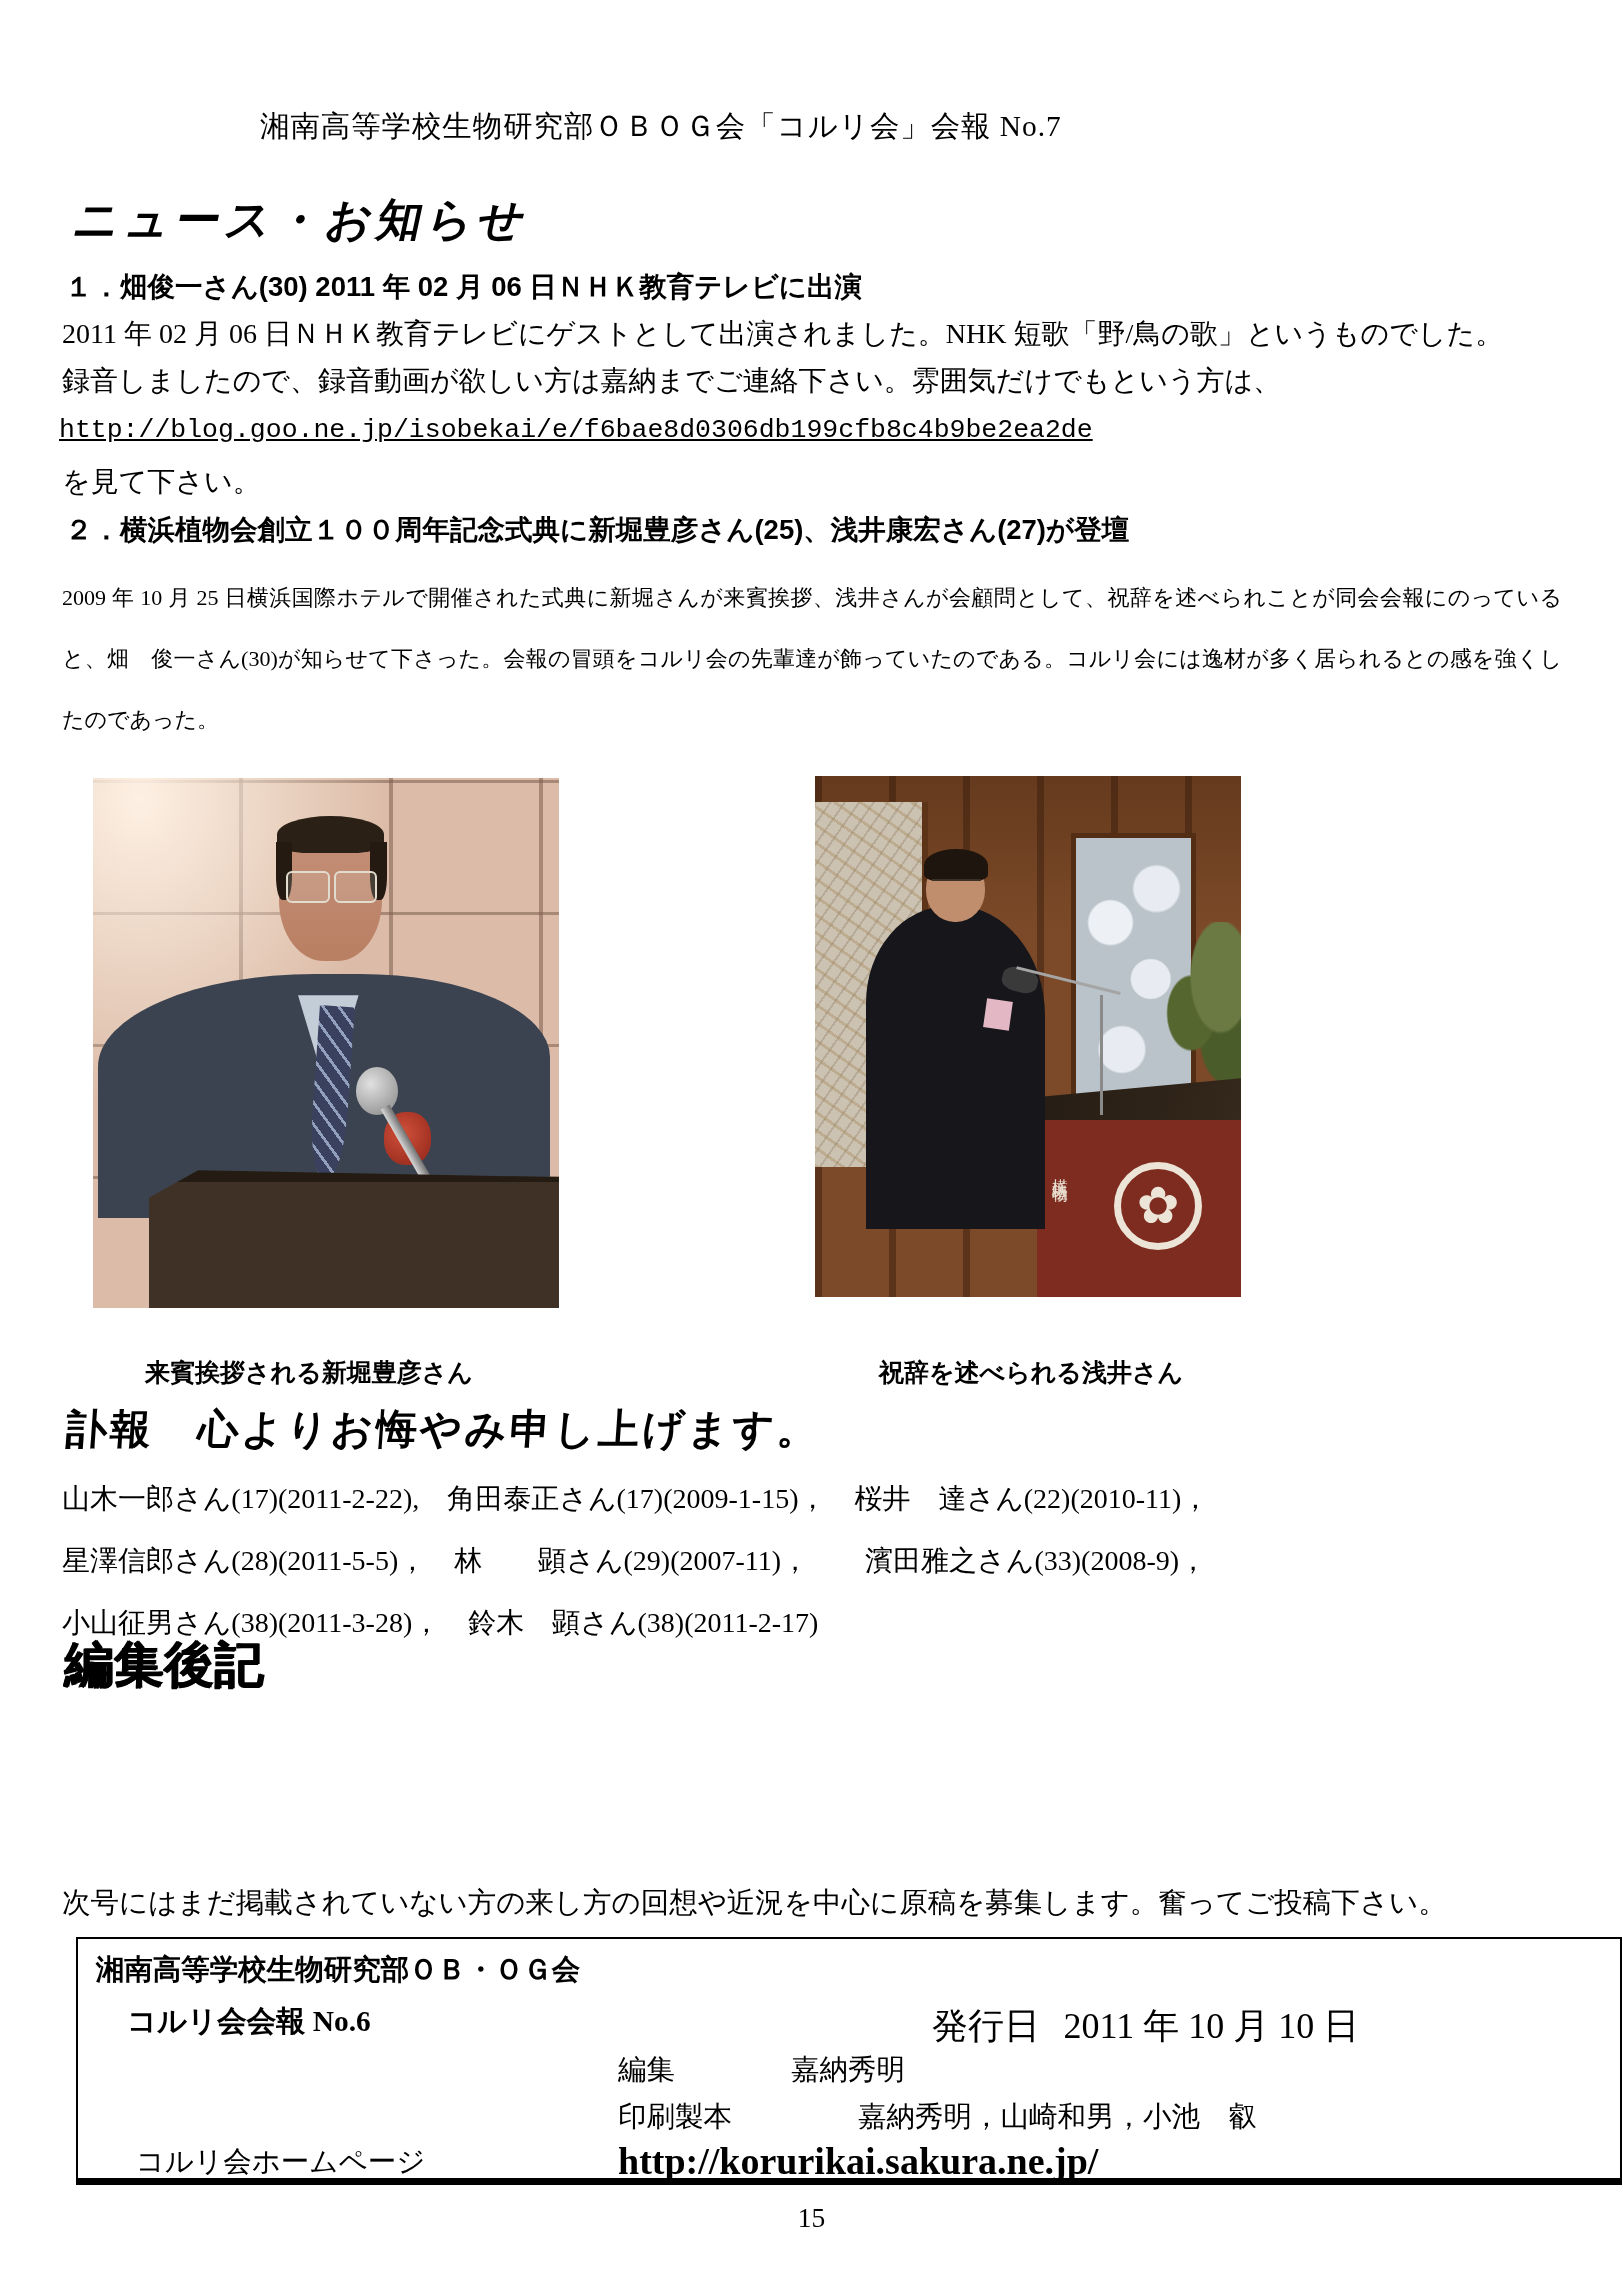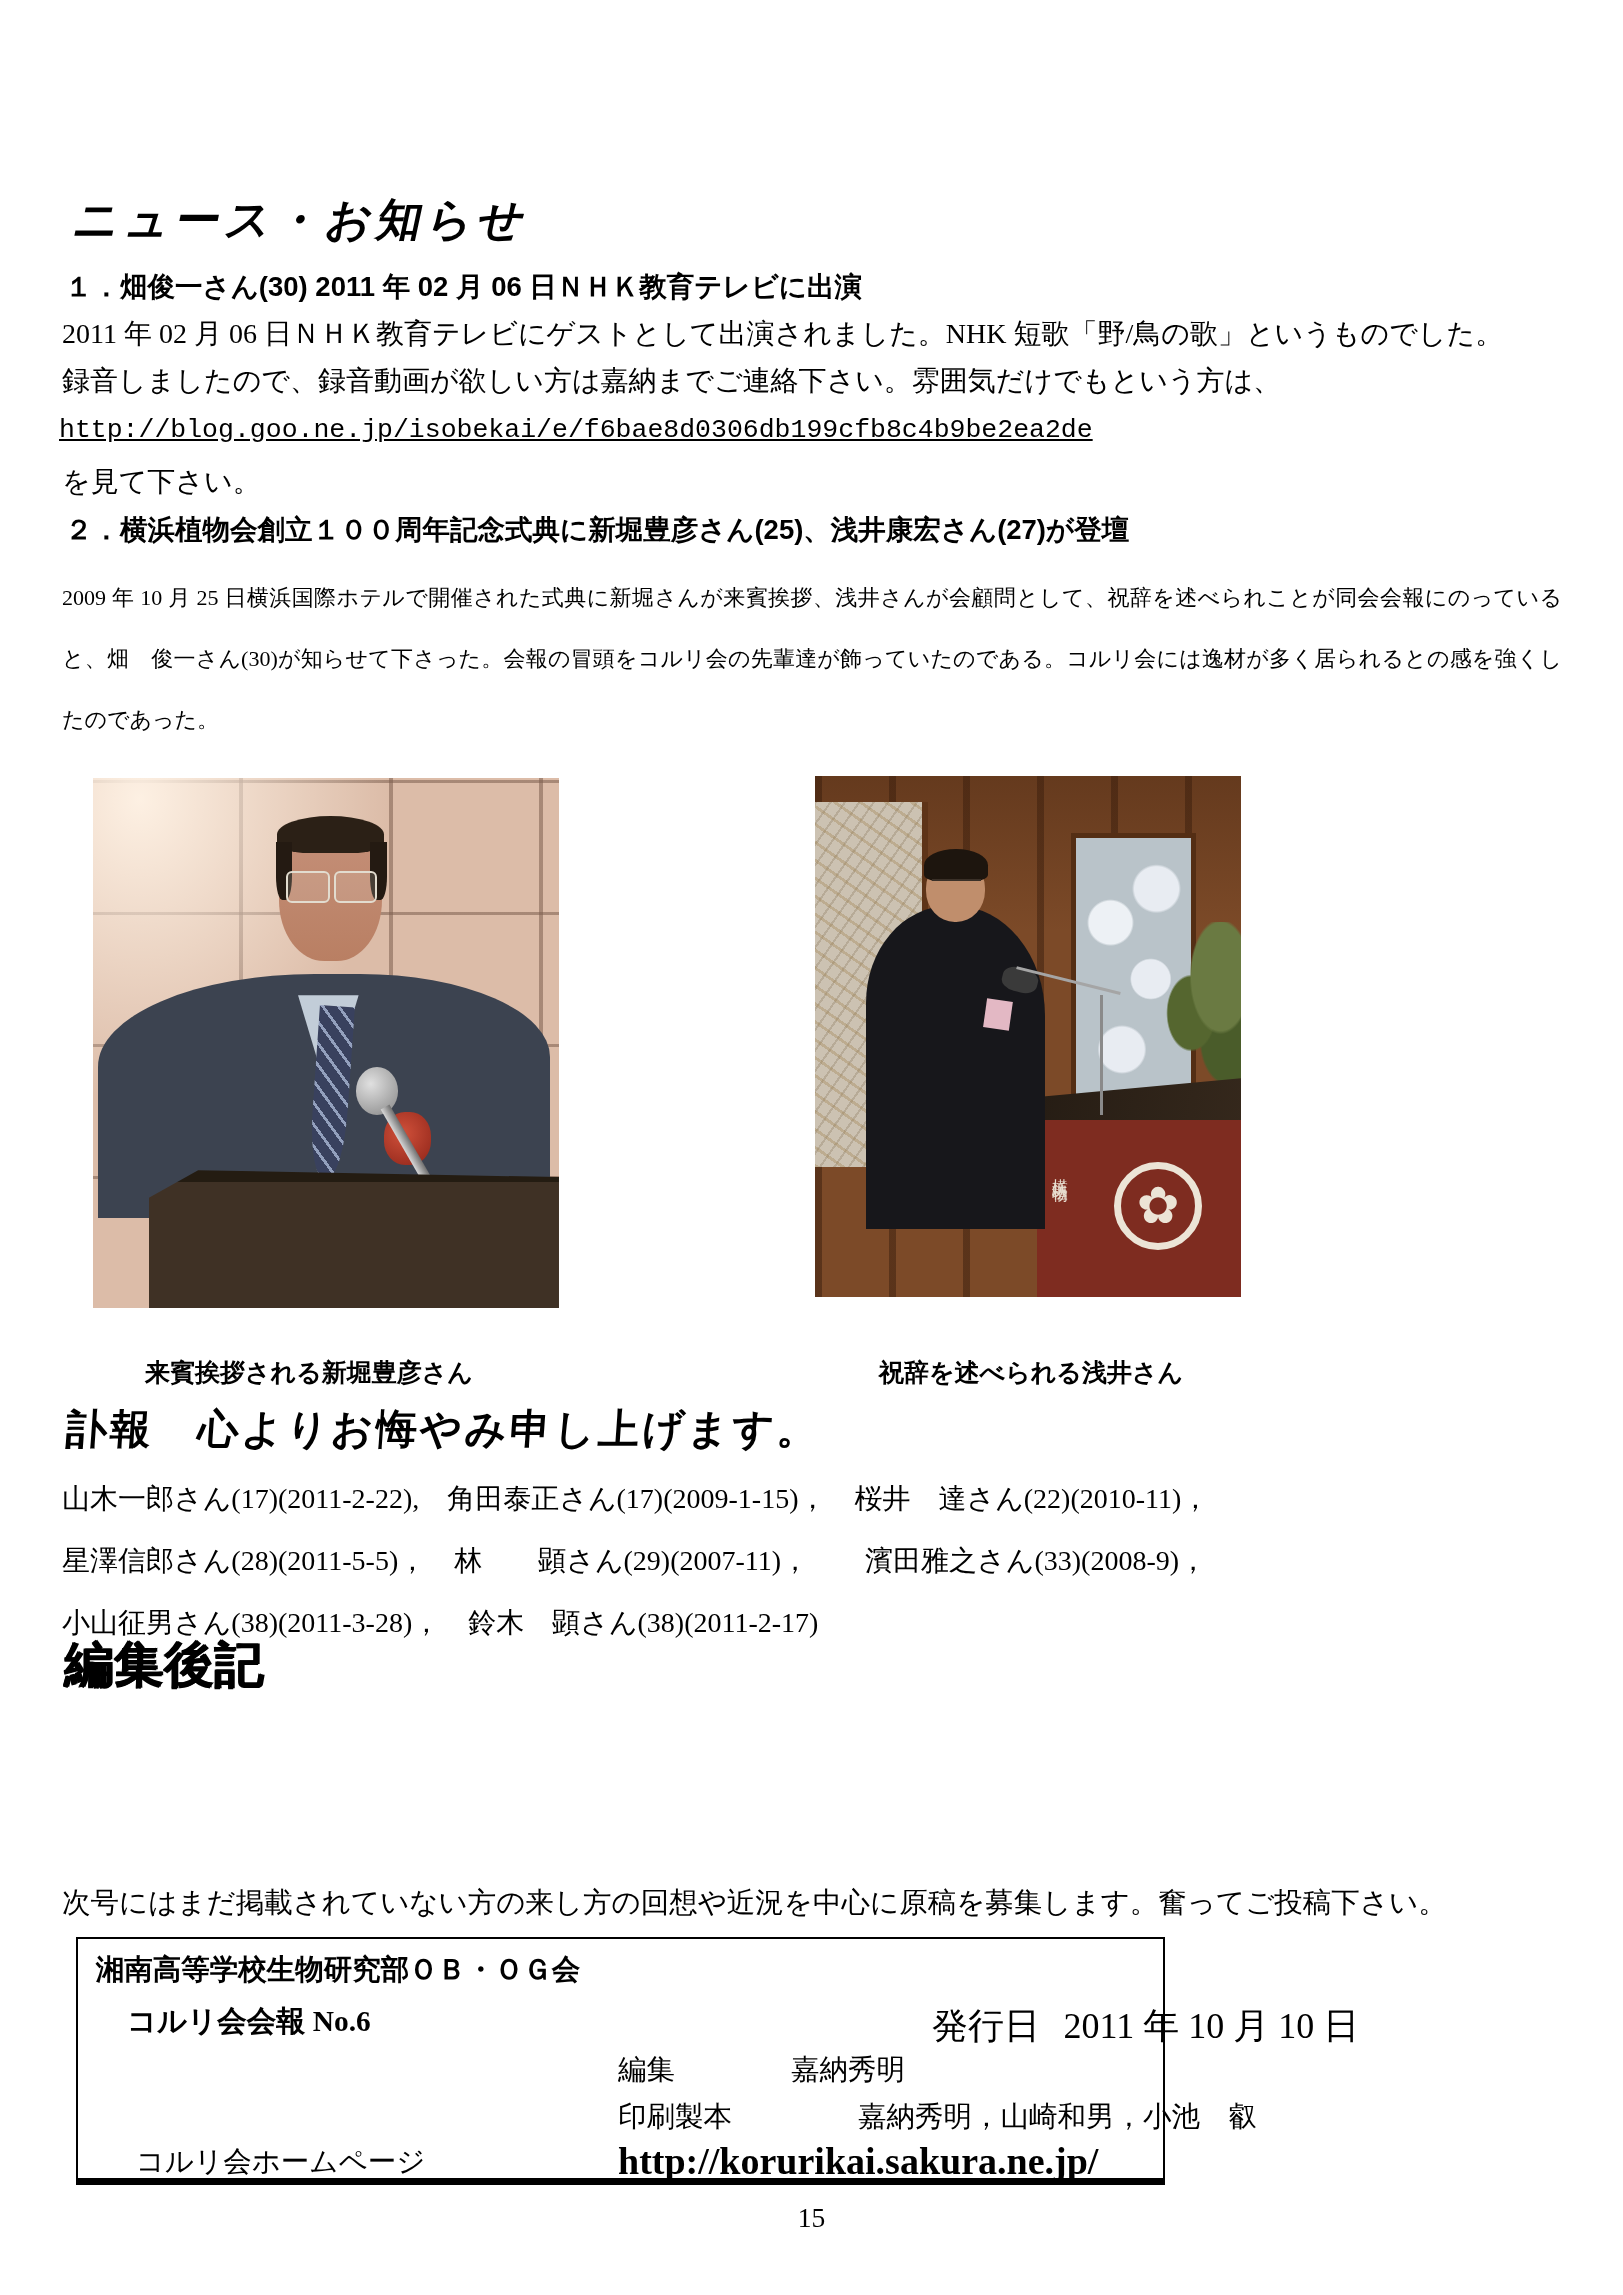--- a/index.html
+++ b/index.html
@@ -71,40 +71,41 @@
   .p2-glasses{left:27.5%;top:19.8%;width:11.5%;height:0;border-top:2.9px solid #3a3028;}
   .p2-pocket{left:40%;top:43%;width:6%;height:5.5%;background:#e3b8c4;transform:rotate(8deg);}
   .p2-microd{left:47%;top:39%;width:25%;height:2.9px;background:#a5a5a5;transform:rotate(14deg);}
   .p2-michead{left:44%;top:36.8%;width:8.5%;height:4.6%;background:#3a3a3a;border-radius:40%;transform:rotate(14deg);}
   .p2-micstand{left:67%;top:42%;width:2.9px;height:23%;background:#8a8a8a;}
 
   .caption{font-size:25px;font-weight:700;white-space:nowrap;}
 
   .obit-line{font-size:28px;line-height:62px;white-space:nowrap;}
 
-  .colophon{left:76px;top:1937px;width:1089px;height:248px;border:2.9px solid #000;border-bottom:7.9px solid #000;box-sizing:border-box;}
+  .colophon{left:76px;top:1937px;width:1546px;height:248px;border:2.9px solid #000;border-bottom:7.9px solid #000;box-sizing:border-box;}
   .colophon .row{position:absolute;white-space:nowrap;}
   .c-org{left:17.7px;top:11.8px;font-size:28.5px;font-weight:700;}
   .c-bulletin{left:49px;top:63px;font-size:29.4px;font-weight:600;}
   .c-issue{left:854px;top:63px;font-size:36px;}
   .c-issue .date{margin-left:23.6px;}
   .c-edit{left:540px;top:112px;font-size:28.5px;}
   .c-edit .val{position:absolute;left:173px;top:0;}
   .c-print{left:540px;top:159px;font-size:28.5px;}
   .c-print .val{position:absolute;left:240px;top:0;}
   .c-home{left:17.7px;top:204px;font-size:28.5px;margin-left:40px;}
   .c-url{left:540px;top:200px;font-size:38px;font-weight:700;}
 
   .page-number{left:0;top:2202px;width:100%;text-align:center;font-size:27.5px;}
 </style>
 </head>
 <body>
 
 <div class="sheet">
 
+  <div class="abs serif header-title">湘南高等学校生物研究部ＯＢＯＧ会「コルリ会」会報 No.7</div>
 
   <div class="abs brush news-heading">ニュース・お知らせ</div>
 
   <div class="abs sans sec-title" style="left:65px;top:269px;">１．畑俊一さん(30) 2011 年 02 月 06 日ＮＨＫ教育テレビに出演</div>
   <div class="abs serif body-line" style="left:62px;top:315px;">2011 年 02 月 06 日ＮＨＫ教育テレビにゲストとして出演されました。NHK 短歌「野/鳥の歌」というものでした。</div>
   <div class="abs serif body-line" style="left:62px;top:362px;">録音しましたので、録音動画が欲しい方は嘉納までご連絡下さい。雰囲気だけでもという方は、</div>
   <div class="abs mono url-line" style="left:59px;top:415px;text-align:right;">http://blog.goo.ne.jp/isobekai/e/f6bae8d0306db199cfb8c4b9be2ea2de</div>
   <div class="abs serif body-line" style="left:62px;top:463px;">を見て下さい。</div>
 
   <div class="abs sans sec-title" style="left:65px;top:512px;">２．横浜植物会創立１００周年記念式典に新堀豊彦さん(25)、浅井康宏さん(27)が登壇</div>

